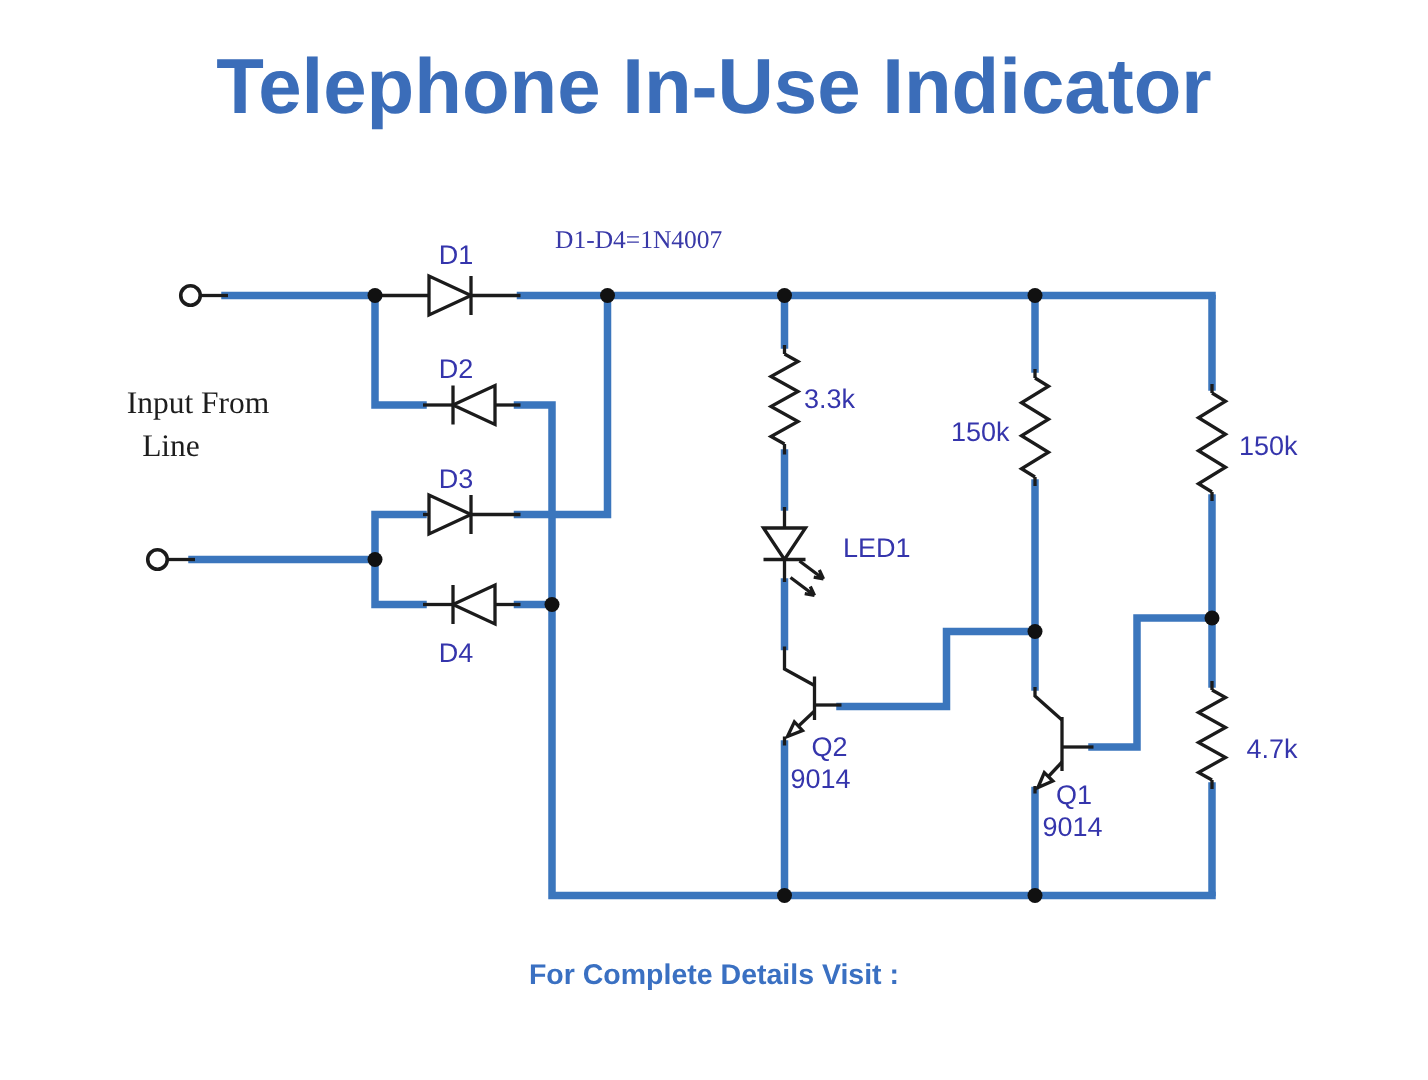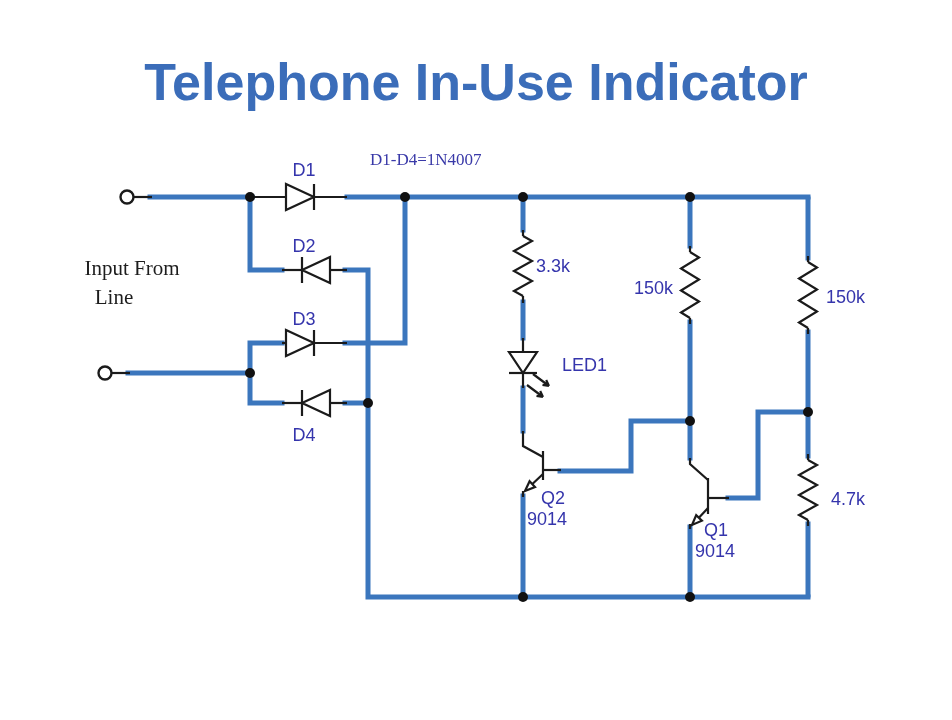--- a/index.html
+++ b/index.html
@@ -1,21 +1,21 @@
 <!DOCTYPE html>
 <html><head>
 <meta charset="utf-8">
 <style>
   html,body{margin:0;padding:0;background:#ffffff;}
   .stage{
     position:relative;width:952px;height:720px;background:#ffffff;
     font-family:"Liberation Sans",sans-serif;overflow:hidden;
   }
   .title{
-    position:absolute;top:52px;left:0;width:952px;text-align:center;
+    position:absolute;top:28px;left:0;width:952px;text-align:center;
     font-size:52px;font-weight:700;color:#3b6db9;letter-spacing:0px;
   }
   .schematic{position:absolute;top:0;left:0;}
   .wire{stroke:#3b76bd;stroke-width:5;fill:none;stroke-linecap:square;stroke-linejoin:miter;}
   .lead{stroke:#1b1b1b;stroke-width:2.2;fill:none;stroke-linecap:butt;}
   .sym{stroke:#1b1b1b;stroke-width:2.2;fill:#ffffff;stroke-linejoin:miter;}
   .symline{stroke:#1b1b1b;stroke-width:2.2;fill:none;}
   .dot{fill:#111111;stroke:none;}
   .term{fill:#ffffff;stroke:#1b1b1b;stroke-width:2.4;}
   .lbl{fill:#3535ac;font-family:"Liberation Sans",sans-serif;font-size:18px;}
@@ -170,14 +170,15 @@
       <text class="lbl" x="831" y="505" text-anchor="start">4.7k</text>
       <text class="lbl" x="541" y="504" text-anchor="start">Q2</text>
       <text class="lbl" x="527" y="525" text-anchor="start">9014</text>
       <text class="lbl" x="704" y="536" text-anchor="start">Q1</text>
       <text class="lbl" x="695" y="557" text-anchor="start">9014</text>
       <text class="inp" x="132" y="275" text-anchor="middle">Input From</text>
       <text class="inp" x="114" y="304" text-anchor="middle">Line</text>
     </g>
   </svg>
 
+  <div class="footer1">For Complete Details Visit :</div>
 
 </div>
 
 </body></html>

